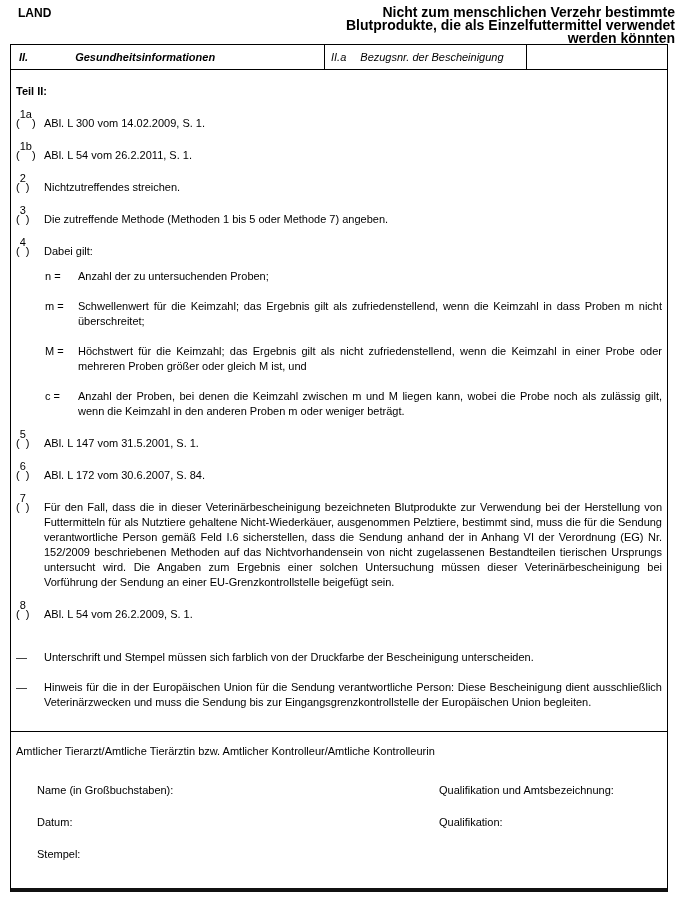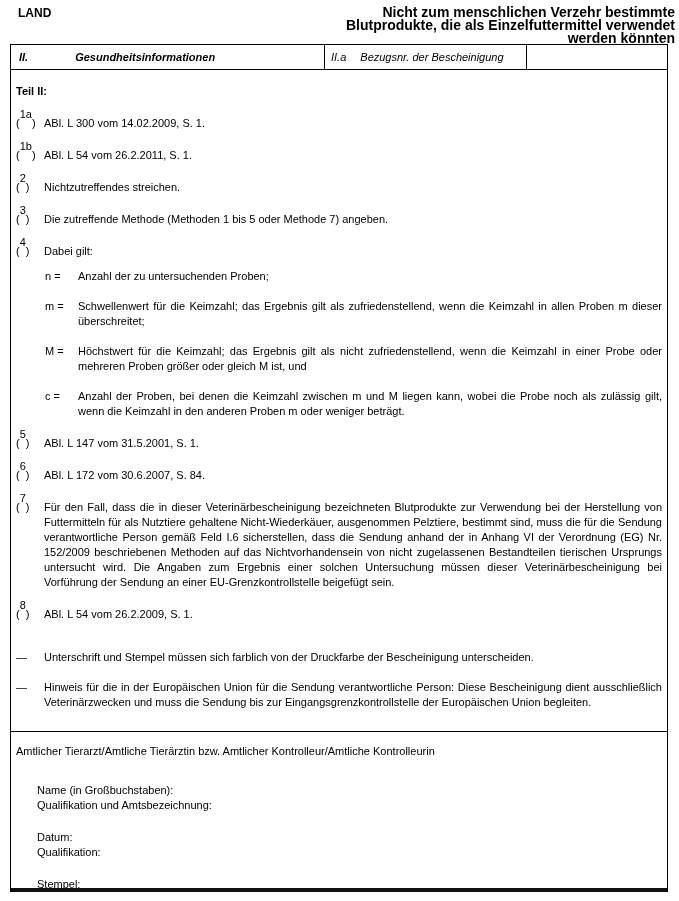--- a/index.html
+++ b/index.html
@@ -66,21 +66,21 @@
   .note-dash { width:28px; flex-shrink:0; }
   .note-text { flex:1; }
 
   
   .footer {
     position:absolute; top:686px; left:0; right:0; bottom:0;
     border-top:1px solid #000;
     padding:12px 5px 0 5px;
     line-height:15px;
   }
-  .sig-row { display:flex; margin-top:17px;flex-direction:column; }
+  .sig-row { display:flex; margin-top:17px; }
   .sig-row.first { margin-top:24px; }
   .sig-col-left { width:402px; padding-left:21px; }
   .sig-col-right { flex:1; padding-left:21px; }
 </style>
 </head>
 <body>
 
 <div class="page">
 
   <div class="top-header">
@@ -133,21 +133,21 @@
         <span class="fn-text">Dabei gilt:</span>
       </div>
 
       <div class="defs">
         <div class="def">
           <span class="def-sym">n =</span>
           <span class="def-text just">Anzahl der zu untersuchenden Proben;</span>
         </div>
         <div class="def">
           <span class="def-sym">m =</span>
-          <span class="def-text just">Schwellenwert für die Keimzahl; das Ergebnis gilt als zufriedenstellend, wenn die Keimzahl in allen Proben m dieser überschreitet;</span>
+          <span class="def-text just">Schwellenwert für die Keimzahl; das Ergebnis gilt als zufriedenstellend, wenn die Keimzahl in dass Proben m nicht überschreitet;</span>
         </div>
         <div class="def">
           <span class="def-sym">M =</span>
           <span class="def-text just">Höchstwert für die Keimzahl; das Ergebnis gilt als nicht zufriedenstellend, wenn die Keimzahl in einer Probe oder mehreren Proben größer oder gleich M ist, und</span>
         </div>
         <div class="def">
           <span class="def-sym">c =</span>
           <span class="def-text just">Anzahl der Proben, bei denen die Keimzahl zwischen m und M liegen kann, wobei die Probe noch als zulässig gilt, wenn die Keimzahl in den anderen Proben m oder weniger beträgt.</span>
         </div>
       </div>

